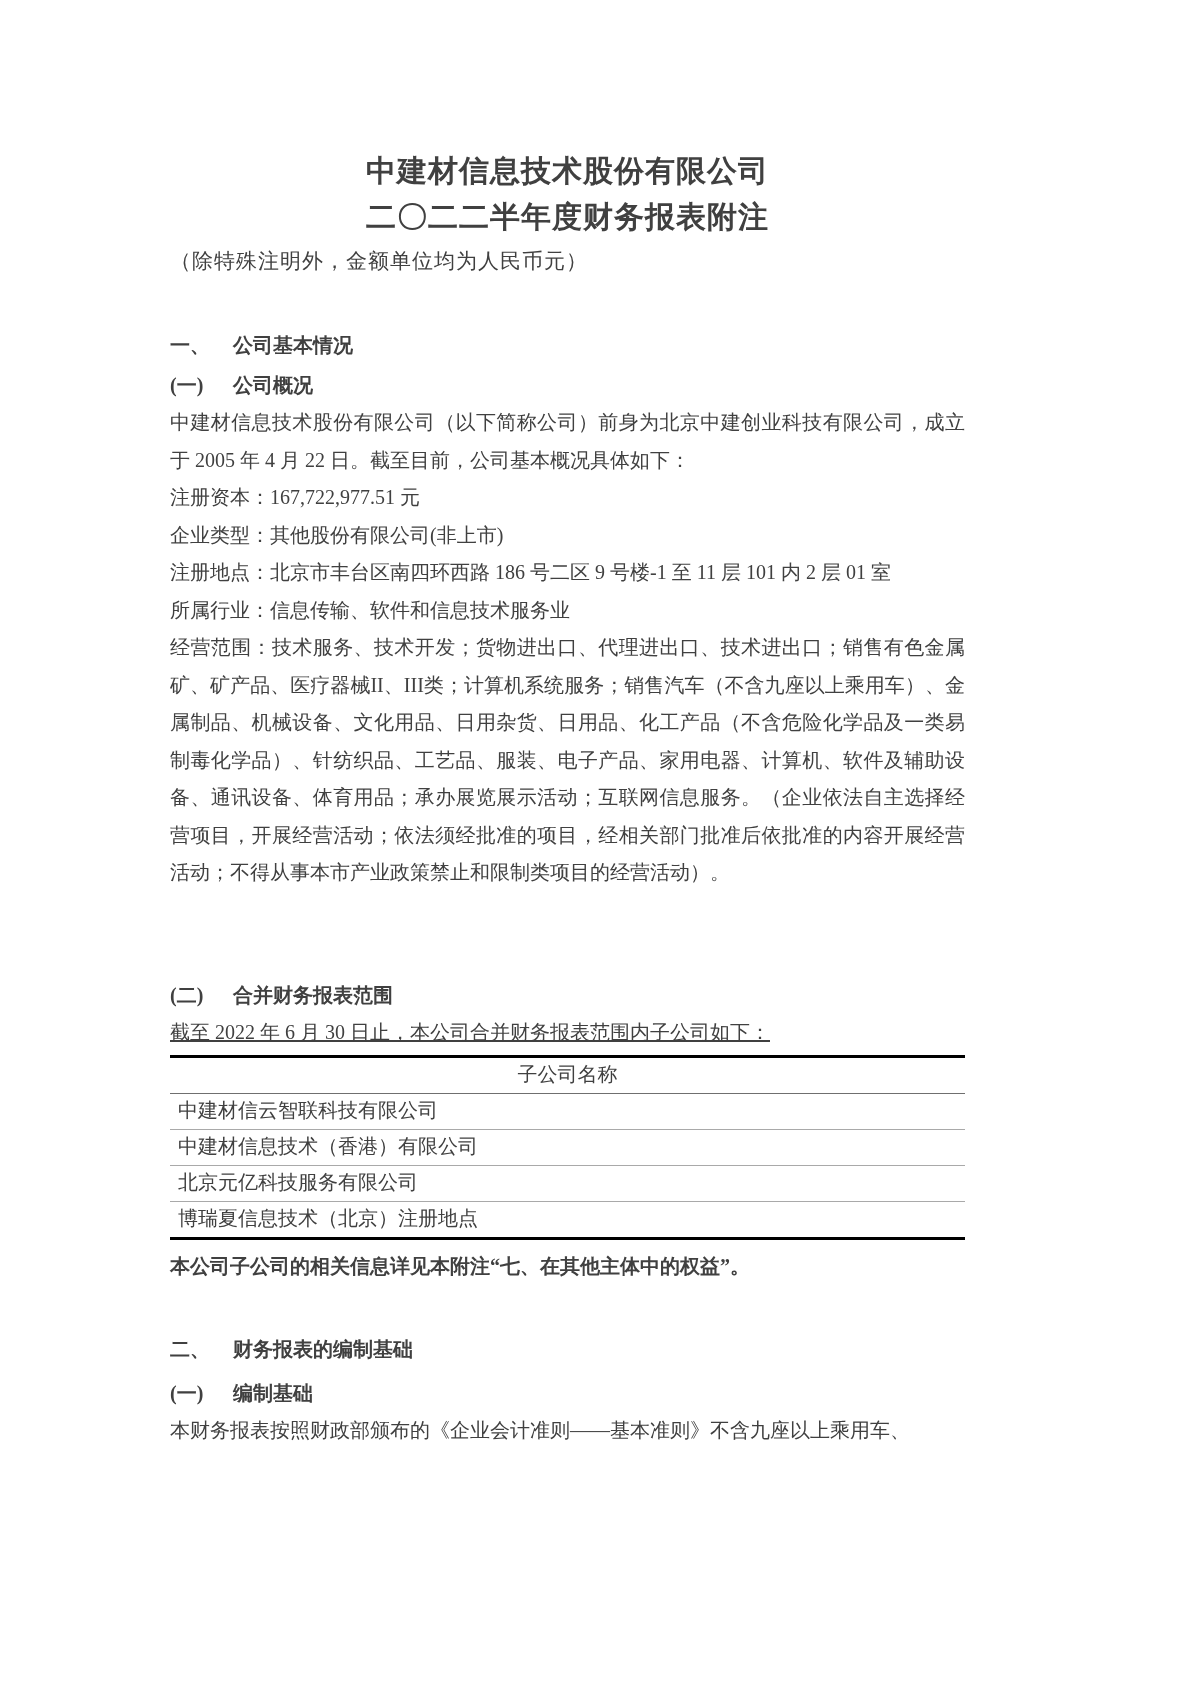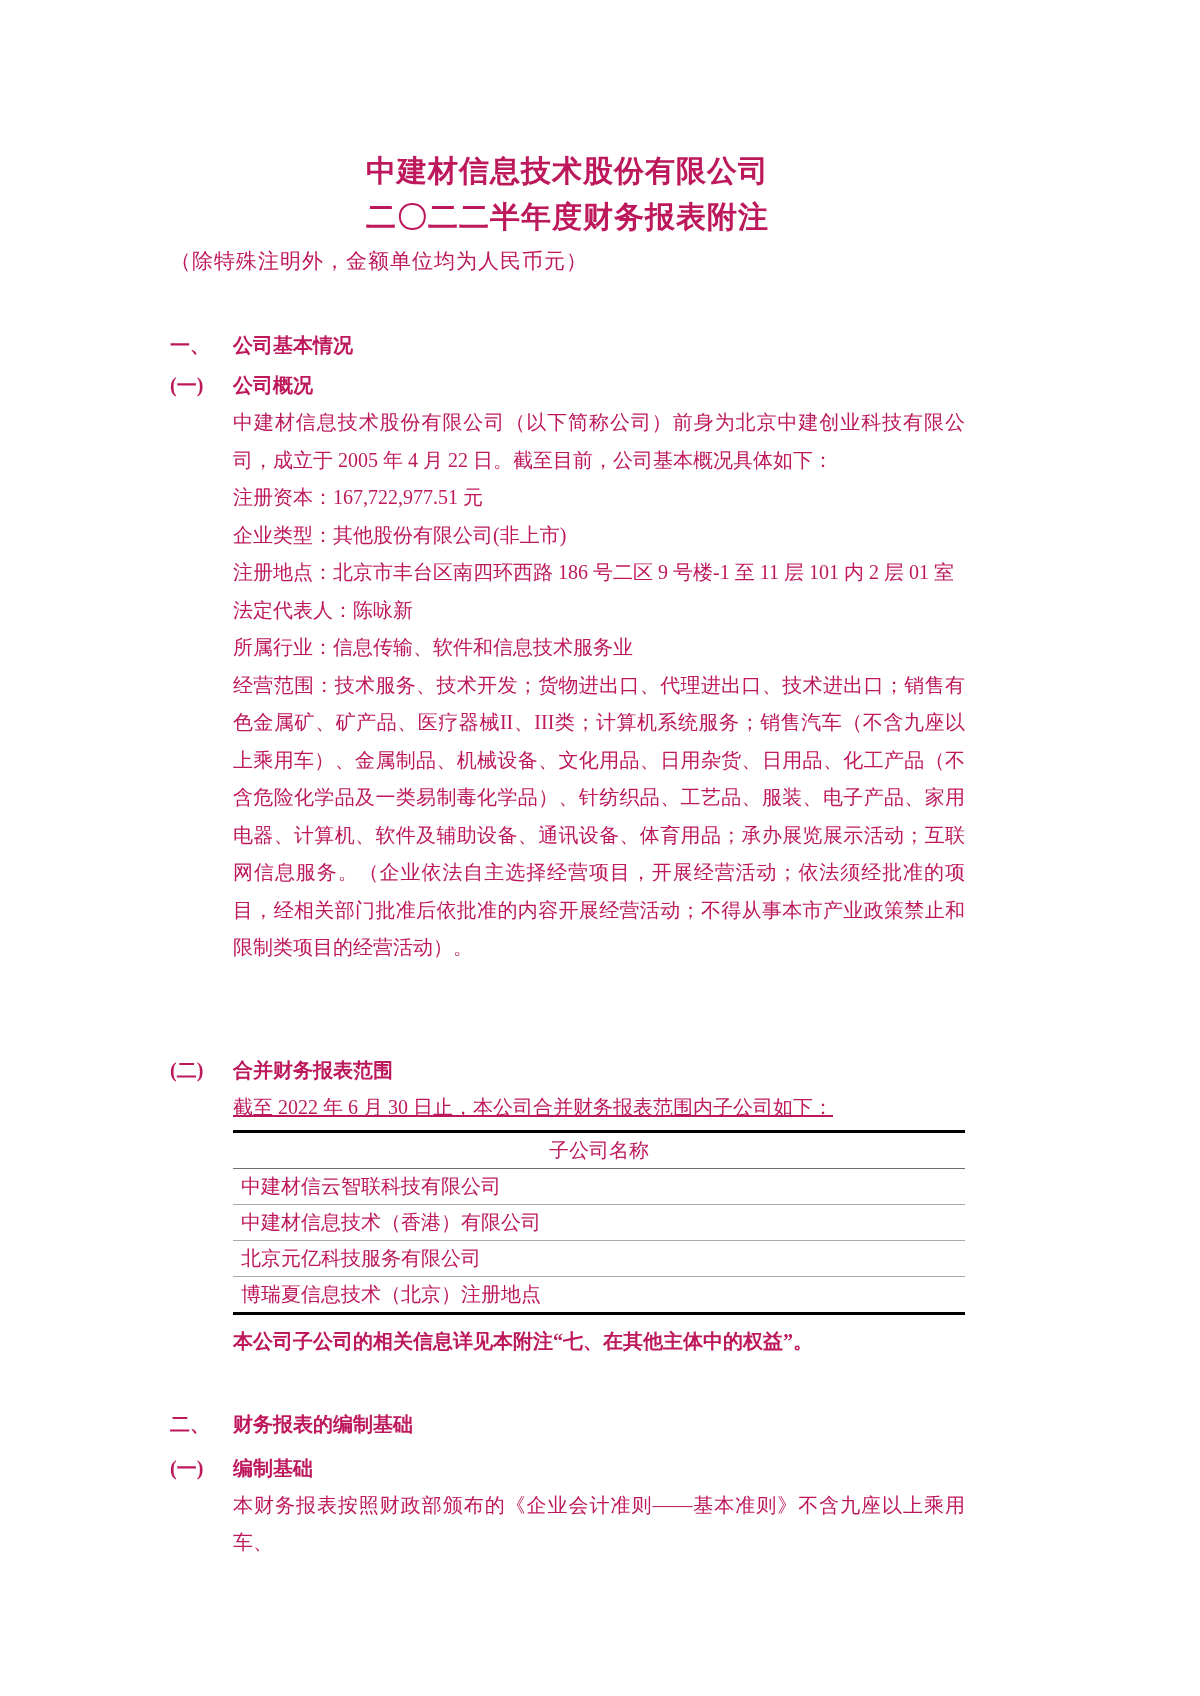--- a/index.html
+++ b/index.html
@@ -1,45 +1,45 @@
 <!DOCTYPE html>
 <html><head>
 <meta charset="utf-8">
 <style>
   html,body{margin:0;padding:0;background:#e8e8e8;}
   .page{
     width:1200px;height:1696px;margin:0 auto;background:#ffffff;
     box-sizing:border-box;position:relative;overflow:hidden;
     padding:148px 235px 0 170px;
     font-family:"Liberation Serif","DejaVu Serif",serif;
-    color:#be185d;
+    color:#404040;
   }
   .doc-title{
     text-align:center;font-size:30px;font-weight:bold;
     line-height:46px;letter-spacing:1px;
   }
   .doc-subtitle{
     font-size:21px;line-height:42px;letter-spacing:1px;
   }
   .heading{display:flex;font-size:20px;font-weight:bold;line-height:38px;}
   .heading .num{flex:0 0 63px;}
   .h1-company{margin-top:84px;}
   .h1-first{margin-top:44px;}
   .h2{margin-top:2px;}
   .h1-basis{margin-top:44px;}
   .h2-basis{margin-top:6px;}
-  .body-col{margin-left:63px;}
+  .body-col{}
   .para{
     margin:0;font-size:20px;line-height:37.5px;
     text-align:justify;
   }
   .intro{margin-top:0;text-decoration:underline;}
   .subs-table{
     margin-top:4px;
-    border-top:3px solid #000;border-bottom:3px solid #000;
+    border-top:3px solid #000;border-bottom:3px solid #000;font-family:Liberation Mono, monospace;
   }
   .t-head{
     height:35px;line-height:35px;text-align:center;font-size:20px;
     border-bottom:1.5px solid #6f6f6f;
   }
   .t-row{
     height:35px;line-height:35px;font-size:20px;padding-left:8px;
     border-bottom:1px solid #a9a9a9;
   }
   .t-row:last-child{border-bottom:none;}
@@ -62,21 +62,20 @@
   <div class="heading h2">
     <span class="num">(一)</span>
     <span class="txt">公司概况</span>
   </div>
 
   <div class="body-col">
       <p class="para">中建材信息技术股份有限公司（以下简称公司）前身为北京中建创业科技有限公司，成立于 2005 年 4 月 22 日。截至目前，公司基本概况具体如下：</p>
       <p class="para">注册资本：167,722,977.51 元</p>
       <p class="para">企业类型：其他股份有限公司(非上市)</p>
       <p class="para">注册地点：北京市丰台区南四环西路 186 号二区 9 号楼-1 至 11 层 101 内 2 层 01 室</p>
-      <p class="para">法定代表人：陈咏新</p>
       <p class="para">所属行业：信息传输、软件和信息技术服务业</p>
       <p class="para">经营范围：技术服务、技术开发；货物进出口、代理进出口、技术进出口；销售有色金属矿、矿产品、医疗器械II、III类；计算机系统服务；销售汽车（不含九座以上乘用车）、金属制品、机械设备、文化用品、日用杂货、日用品、化工产品（不含危险化学品及一类易制毒化学品）、针纺织品、工艺品、服装、电子产品、家用电器、计算机、软件及辅助设备、通讯设备、体育用品；承办展览展示活动；互联网信息服务。（企业依法自主选择经营项目，开展经营活动；依法须经批准的项目，经相关部门批准后依批准的内容开展经营活动；不得从事本市产业政策禁止和限制类项目的经营活动）。</p>
     </div>
 
   <div class="heading h1-company">
     <span class="num">(二)</span>
     <span class="txt">合并财务报表范围</span>
   </div>
 
   <div class="body-col">

